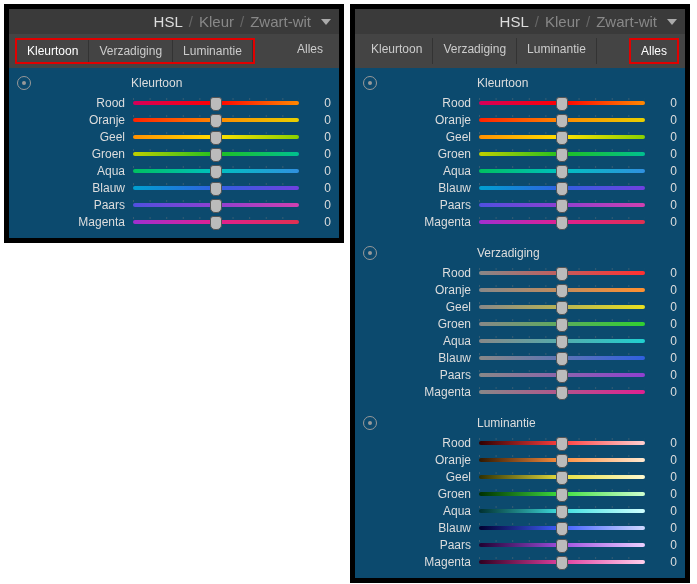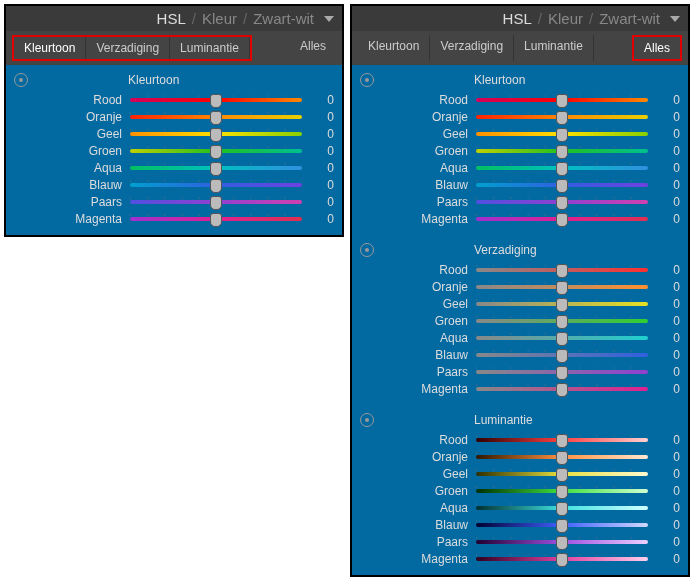--- a/index.html
+++ b/index.html
@@ -8,22 +8,22 @@
     background: #fff;
     font-family: -apple-system, Helvetica, Arial, sans-serif;
     font-size: 12px;
     color: #ccc;
     width: 697px;
     display: flex;
     gap: 6px;
     align-items: flex-start;
   }
   .panel {
-    background: #0369a1;
-    border: 2px solid #000000;
+    background: #0c4a6e;
+    border: 5px solid #000000;
     width: 340px;
     box-sizing: border-box;
   }
   .panel-header {
     background: #3a3a3a;
     padding: 4px 8px;
     display: flex;
     justify-content: flex-end;
     align-items: center;
     gap: 6px;

